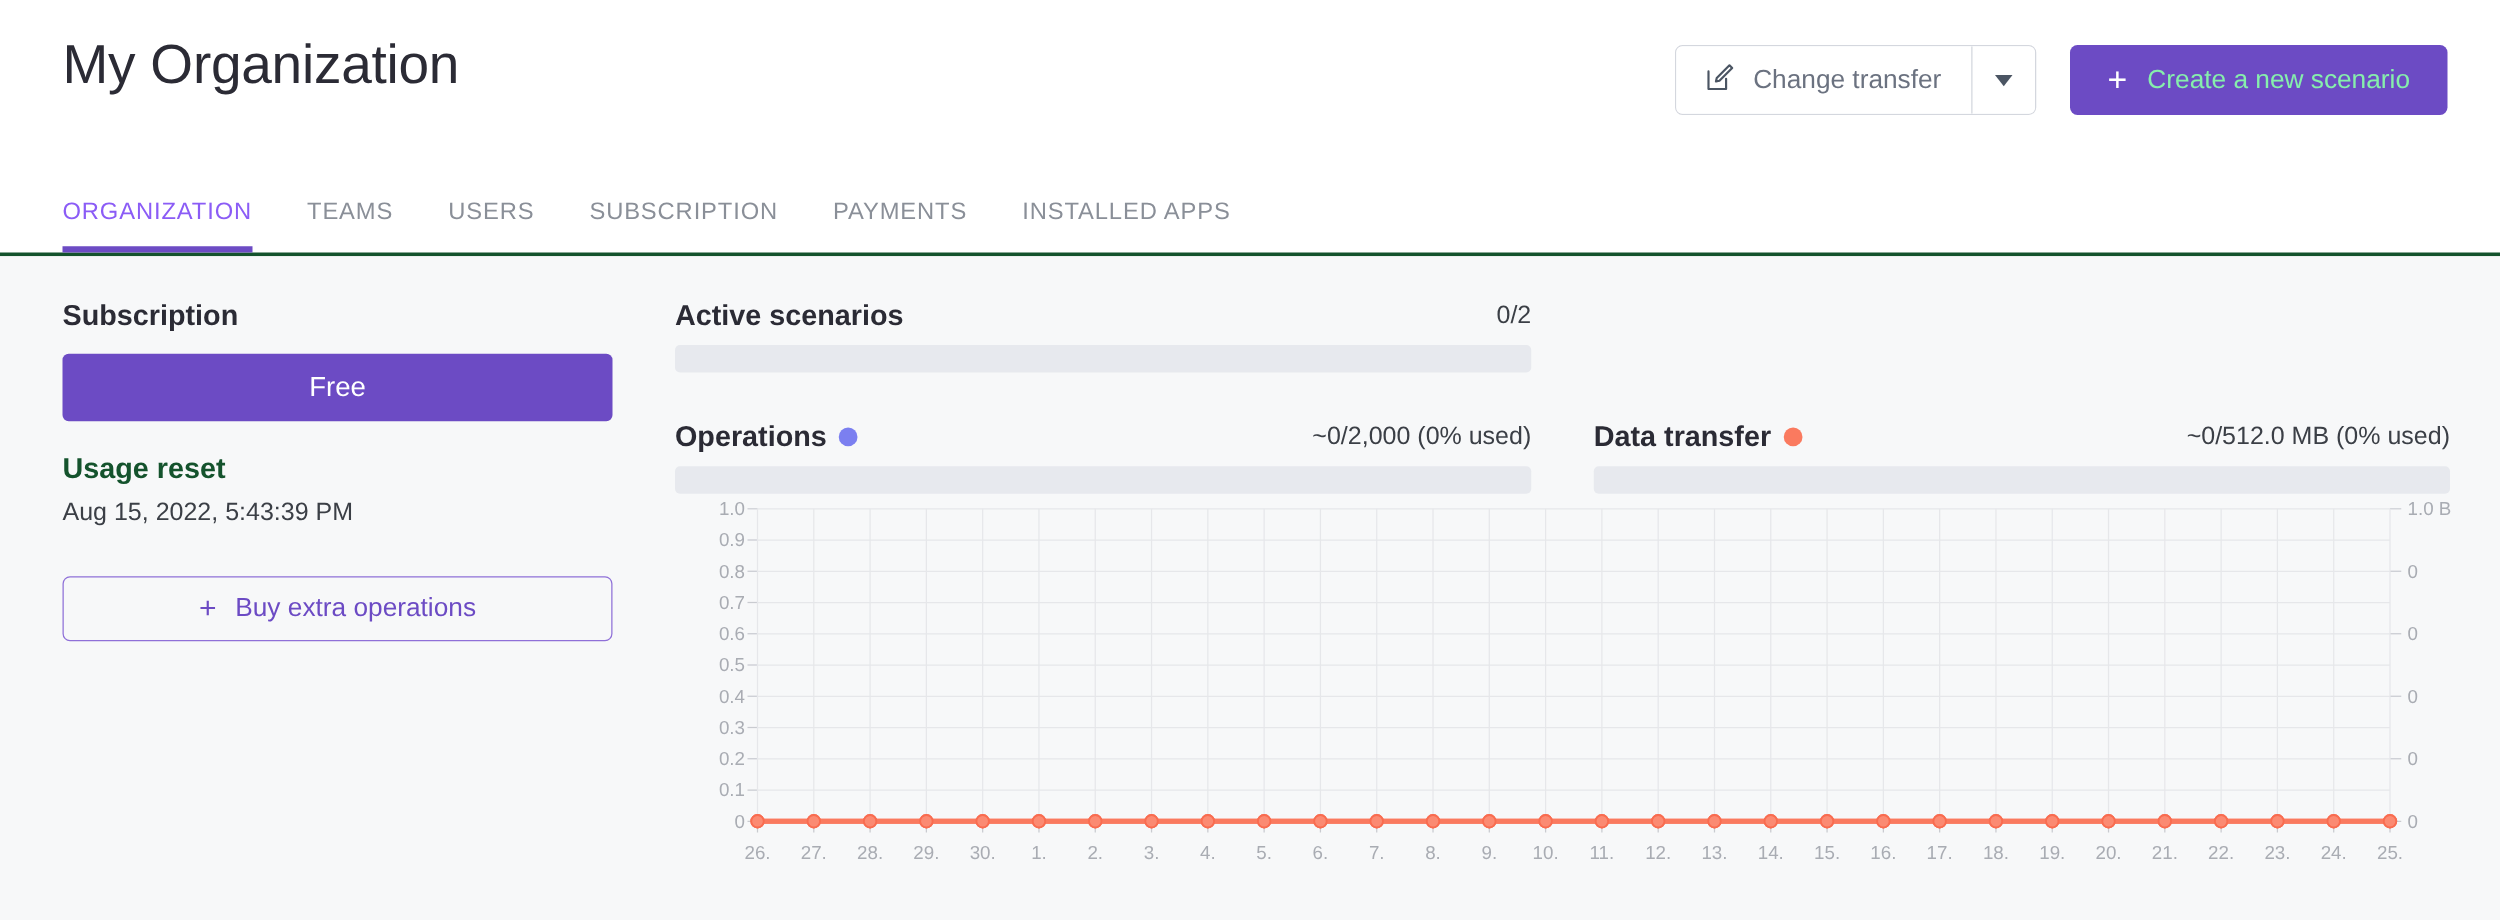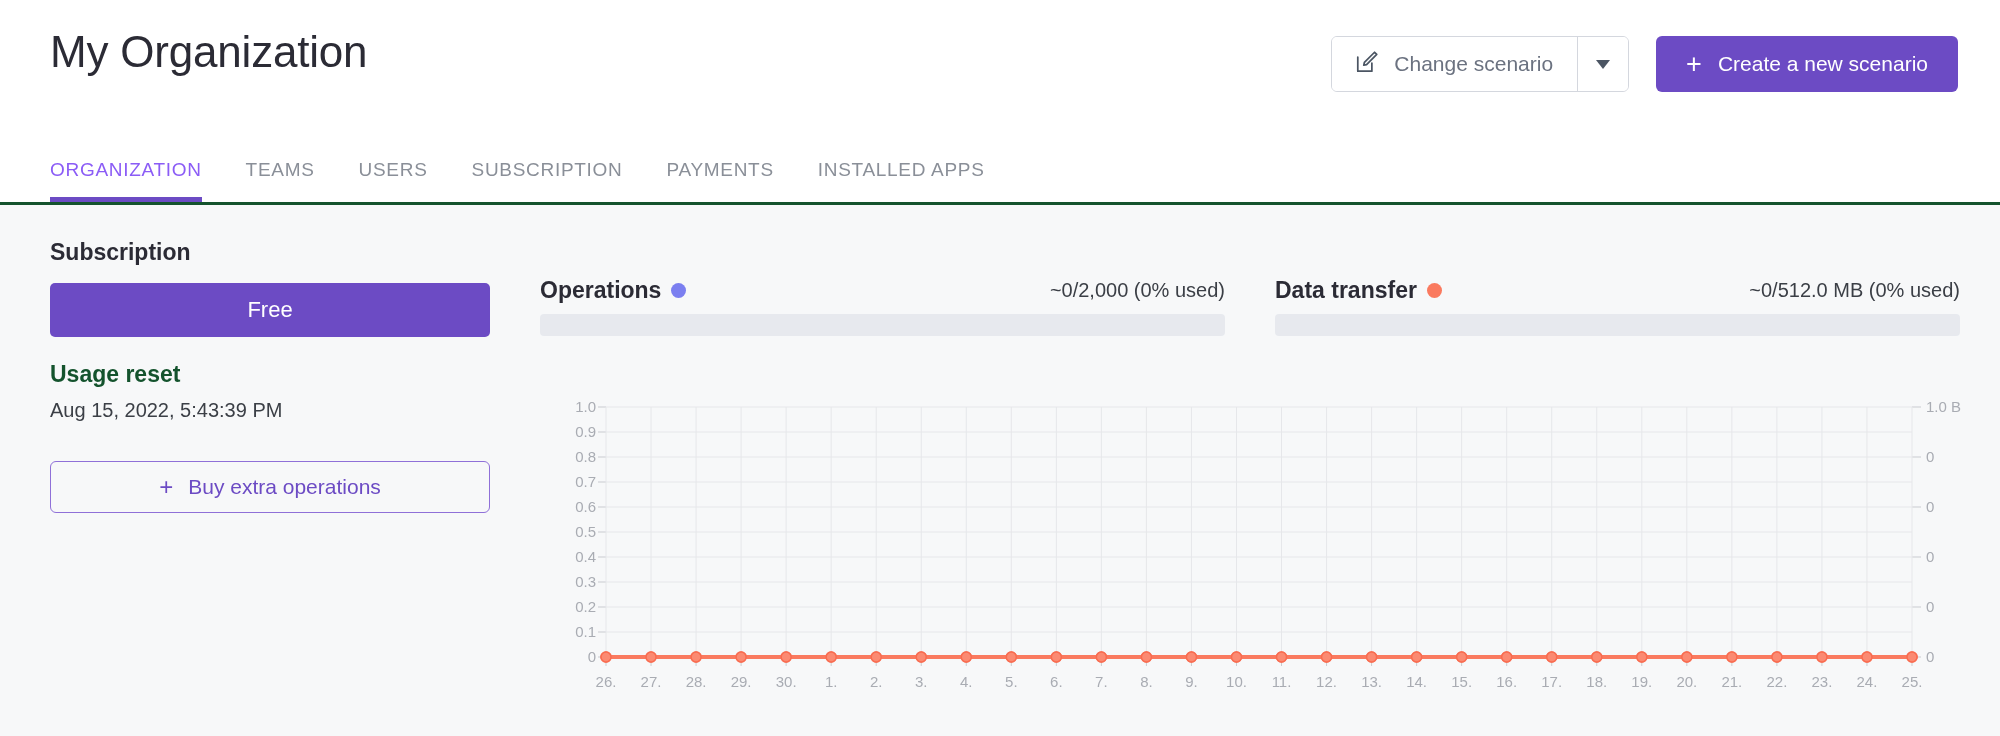--- a/index.html
+++ b/index.html
@@ -84,21 +84,21 @@
     white-space: nowrap;
   }
   .primary-btn .plus {
     font-size: 27px;
     color: #fff;
     line-height: 1;
     font-weight: 400;
   }
   .primary-btn .label {
     font-size: 21px;
-    color: #ffffff;
+    color: #86efac;
   }
 
   
   .tabs {
     position: absolute;
     left: 50px; bottom: 0;
     display: flex;
     align-items: flex-end;
     gap: 0;
   }
@@ -255,21 +255,21 @@
   <div class="header-actions">
 
     <div class="split-btn">
       <div class="split-btn-main">
         <span>
           <svg width="26" height="26" viewBox="0 0 24 24" fill="none">
             <path d="M3.5 7.5 L3.5 20.5 L16.5 20.5 L16.5 13" stroke="#4b5563" stroke-width="1.6" stroke-linecap="round" stroke-linejoin="round"></path>
             <path d="M9 15 L11.6 14.4 L21 5 L19 3 L9.6 12.4 Z" stroke="#4b5563" stroke-width="1.6" stroke-linejoin="round"></path>
           </svg>
         </span>
-        <span class="label">Change scenario</span>
+        <span class="label">Change transfer</span>
       </div>
       <div class="split-btn-caret">
         <span class="caret-glyph"></span>
       </div>
     </div>
 
     <button class="primary-btn">
       <span class="plus">+</span>
       <span class="label">Create a new scenario</span>
     </button>
@@ -297,20 +297,30 @@
 
     <button class="outline-btn">
       <span class="gl">+</span>
       <span>Buy extra operations</span>
     </button>
 
   </aside>
 
   <section class="metrics">
 
+    <div class="metric-row">
+      <div class="metric-block">
+        <div class="metric-head">
+          <div class="metric-title">Active scenarios</div>
+          <div class="metric-value">0/2</div>
+        </div>
+        <div class="bar"></div>
+      </div>
+      <div class="metric-block"></div>
+    </div>
 
     <div class="spacer-row"></div>
 
     <div class="metric-row">
 
       <div class="metric-block">
         <div class="metric-head">
           <div class="metric-title">
             <span>Operations</span>
             <span class="dot ops"></span>

